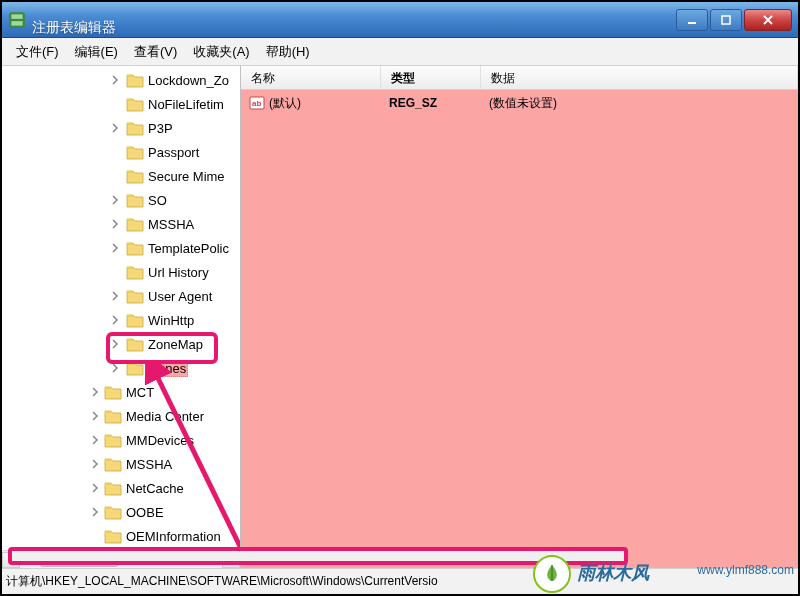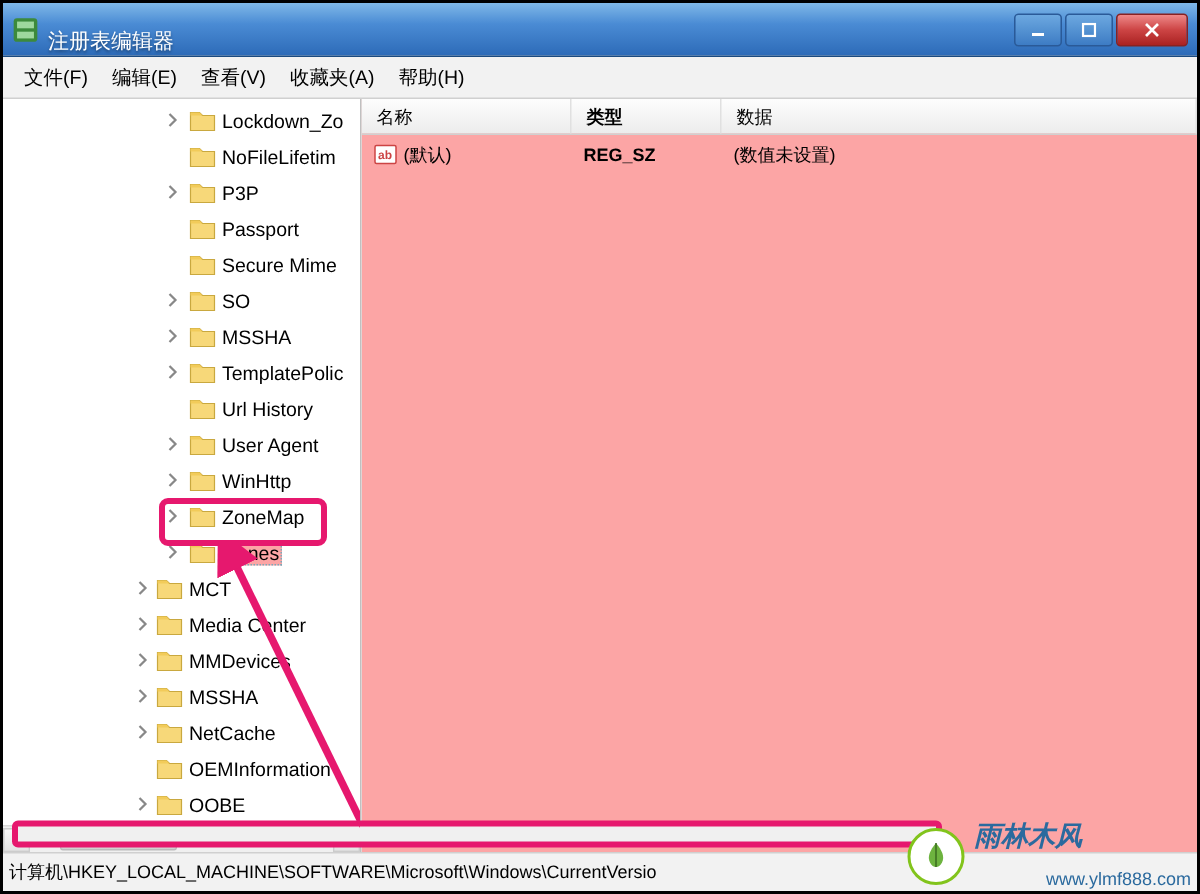--- a/index.html
+++ b/index.html
@@ -44,21 +44,21 @@
 .list-body { padding: 2px; }
 .list-row { height: 22px; display: flex; align-items: center; font-size: 12px; }
 .list-row .cell { padding: 0 6px; display: flex; align-items: center; gap: 4px; }
 .val-icon { width: 16px; height: 16px; flex-shrink: 0; }
 
 .statusbar { height: 26px; background: #f2f2f2; border-top: 1px solid #d0d0d0; display: flex; align-items: center; padding: 0 4px; font-size: 12px; position: relative; }
 .hscroll-area { position: absolute; left: 6px; right: 170px; top: -22px; height: 18px; border: 4px solid #e6186e; border-radius: 4px; background: #f0f0f0; }
 
 .watermark { position: absolute; right: 4px; bottom: 1px; display: flex; align-items: center; gap: 6px; z-index: 10; }
 .wm-logo { width: 38px; height: 38px; border-radius: 50%; border: 2px solid #82c41c; display: flex; align-items: center; justify-content: center; background: #fff; }
-.wm-text { display: flex; flex-direction: column; line-height: 1.1; gap: 12px; }
+.wm-text { display: flex; line-height: 1.1; }
 .wm-main { font-size: 18px; font-weight: bold; color: #2b6a9e; font-style: italic; }
 .wm-sub { font-size: 12px; color: #2b6a9e; margin-left: 48px; }
 
 .tree-scroll-bottom { position: absolute; bottom: 0; left: 0; right: 0; height: 18px; background: #f0f0f0; border-top: 1px solid #d8d8d8; display: flex; align-items: center; }
 .scroll-btn { width: 18px; height: 16px; background: linear-gradient(#fafafa,#e4e4e4); border: 1px solid #ccc; display: flex; align-items: center; justify-content: center; }
 .scroll-thumb { height: 14px; background: linear-gradient(#e8e8e8,#d0d0d0); border: 1px solid #bbb; border-radius: 2px; }
 </style>
 </head>
 <body>
 
@@ -290,37 +290,37 @@
               <path d="M3 1 L7 5 L3 9"></path>
             </svg>
           </span>
           <svg class="folder-icon" viewBox="0 0 18 16">
             <path d="M1 3 L7 3 L9 5 L17 5 L17 15 L1 15 Z" fill="#f7d879" stroke="#c9a83f" stroke-width="0.8"></path>
             <path d="M1 3 L7 3 L9 5 L1 5 Z" fill="#f2cb5a"></path>
           </svg>
           <span class="label">NetCache</span>
         </div>
         <div class="tree-row child">
+          <span class="toggle">
+            <svg width="10" height="10" viewBox="0 0 10 10">
+              <path d="M3 1 L7 5 L3 9"></path>
+            </svg>
+          </span>
+          <svg class="folder-icon" viewBox="0 0 18 16">
+            <path d="M1 3 L7 3 L9 5 L17 5 L17 15 L1 15 Z" fill="#f7d879" stroke="#c9a83f" stroke-width="0.8"></path>
+            <path d="M1 3 L7 3 L9 5 L1 5 Z" fill="#f2cb5a"></path>
+          </svg>
+          <span class="label">OOBE</span>
+        </div>
+        <div class="tree-row child">
           <svg class="folder-icon" viewBox="0 0 18 16">
             <path d="M1 3 L7 3 L9 5 L17 5 L17 15 L1 15 Z" fill="#f7d879" stroke="#c9a83f" stroke-width="0.8"></path>
             <path d="M1 3 L7 3 L9 5 L1 5 Z" fill="#f2cb5a"></path>
           </svg>
           <span class="label">OEMInformation</span>
-        </div>
-        <div class="tree-row child">
-          <span class="toggle">
-            <svg width="10" height="10" viewBox="0 0 10 10">
-              <path d="M3 1 L7 5 L3 9"></path>
-            </svg>
-          </span>
-          <svg class="folder-icon" viewBox="0 0 18 16">
-            <path d="M1 3 L7 3 L9 5 L17 5 L17 15 L1 15 Z" fill="#f7d879" stroke="#c9a83f" stroke-width="0.8"></path>
-            <path d="M1 3 L7 3 L9 5 L1 5 Z" fill="#f2cb5a"></path>
-          </svg>
-          <span class="label">OOBE</span>
         </div>
         <div class="tree-row child">
           <svg class="folder-icon" viewBox="0 0 18 16">
             <path d="M1 3 L7 3 L9 5 L17 5 L17 15 L1 15 Z" fill="#f7d879" stroke="#c9a83f" stroke-width="0.8"></path>
             <path d="M1 3 L7 3 L9 5 L1 5 Z" fill="#f2cb5a"></path>
           </svg>
           <span class="label">OptimalLayout</span>
         </div>
       </div>
     <div class="highlight-box highlight-zones"></div>

